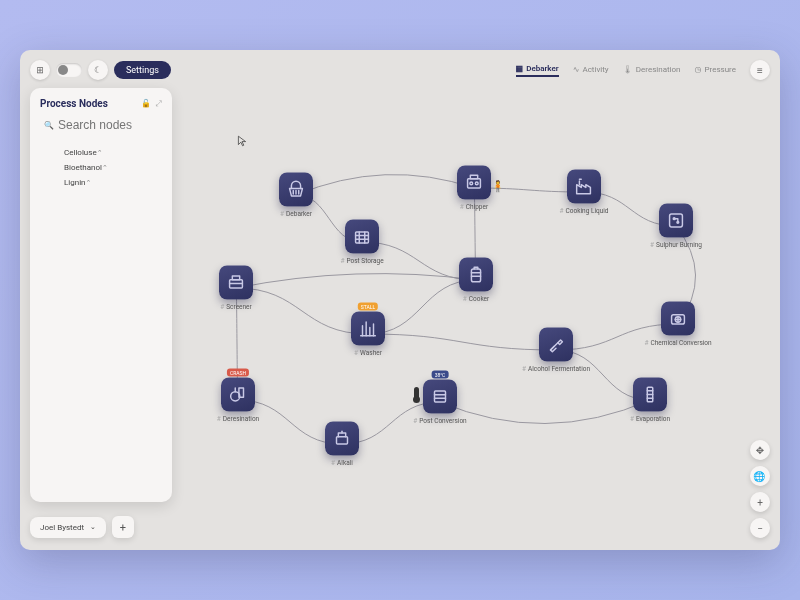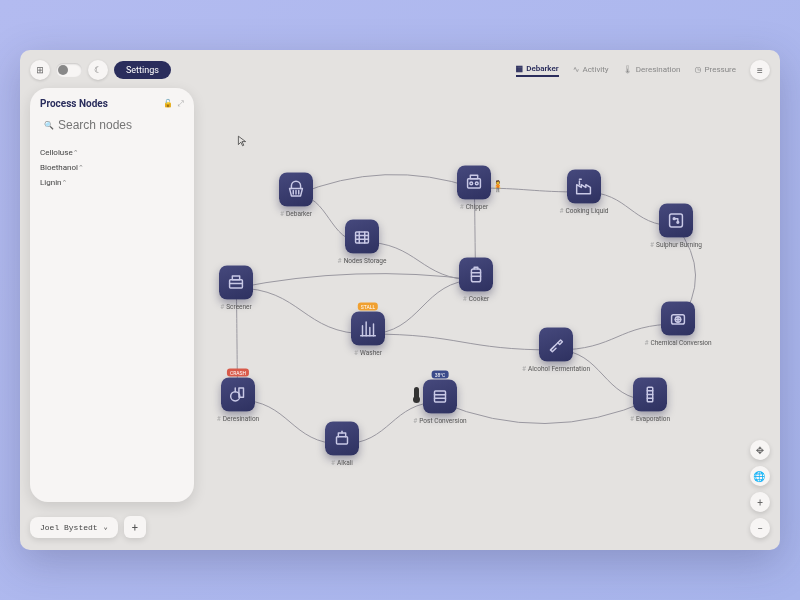--- a/index.html
+++ b/index.html
@@ -64,21 +64,21 @@
     width: 20px; height: 20px; border-radius: 50%;
     background: #f7f5f4; box-shadow: 0 1px 3px rgba(0,0,0,0.15);
     display: flex; align-items: center; justify-content: center;
     font-size: 10px; color: #666; cursor: pointer;
     margin-left: 8px;
   }
 
   
   .sidebar {
     position: absolute; left: 10px; top: 38px; bottom: 48px;
-    width: 164px; background: #f7f5f4; border-radius: 18px;
+    width: 142px; background: #f7f5f4; border-radius: 10px;
     box-shadow: 0 4px 14px rgba(0,0,0,0.12);
     padding: 10px;
     z-index: 15;
   }
   .sidebar-header {
     display: flex; justify-content: space-between; align-items: center;
     margin-bottom: 6px;
   }
   .sidebar-title { font-size: 10px; font-weight: 700; color: #2a2d5c; }
   .sidebar-tools { display: flex; gap: 4px; font-size: 8px; color: #aaa; cursor:pointer;}
@@ -87,37 +87,36 @@
     font-size: 8px; color: #aaa;
     padding: 3px 4px; border-radius: 4px;
     margin-bottom: 10px;
   }
   .search input {
     border: none; background: transparent; outline: none;
     font-size: 12px; color: #333; flex:1;
   }
   .tree-item {
     font-size: 8px; color: #444; padding: 3px 0;
-    display: flex; align-items: center; cursor: pointer;
+    display: flex; align-items: center; cursor: pointer; margin-left: 24px;
   }
   .caret { font-size: 7px; color: #888; }
 
   
   .user-chip {
     position: absolute; left: 10px; bottom: 12px;
     display:flex; gap:6px; align-items:center;
     z-index:15;
   }
   .user-chip .chip {
     background: #f7f5f4; border-radius: 8px;
     box-shadow: 0 2px 6px rgba(0,0,0,0.12);
     padding: 6px 10px; font-size: 8px; color: #444;
     display:flex; align-items:center; gap:6px;
     cursor:pointer;
-    font-family:Liberation Mono, monospace;
   }
   .user-chip .plus {
     width: 22px; height: 22px; border-radius: 6px;
     background: #f7f5f4; box-shadow: 0 2px 6px rgba(0,0,0,0.12);
     display:flex; align-items:center; justify-content:center;
     font-size: 11px; color:#555; cursor:pointer;
   }
 
   
   .canvas {
@@ -299,21 +298,21 @@
         </div>
         <div class="node" style="left: 342px; top: 192px;">
           <div class="node-box">
             <svg class="node-icon" viewBox="0 0 24 24">
               <rect x="5" y="7" width="14" height="12" rx="1"></rect>
               <path d="M5 11h14M5 15h14M9 7v12M15 7v12"></path>
             </svg>
           </div>
           <div class="node-label">
             <span class="hash">#</span>
-            <span>Nodes Storage</span>
+            <span>Post Storage</span>
           </div>
         </div>
         <div class="node" style="left: 454px; top: 138px;">
           <div class="node-box">
             <svg class="node-icon" viewBox="0 0 24 24">
               <rect x="5" y="8" width="14" height="10" rx="1"></rect>
               <rect x="8" y="4" width="8" height="4"></rect>
               <circle cx="9" cy="13" r="1.5"></circle>
               <circle cx="15" cy="13" r="1.5"></circle>
             </svg>

